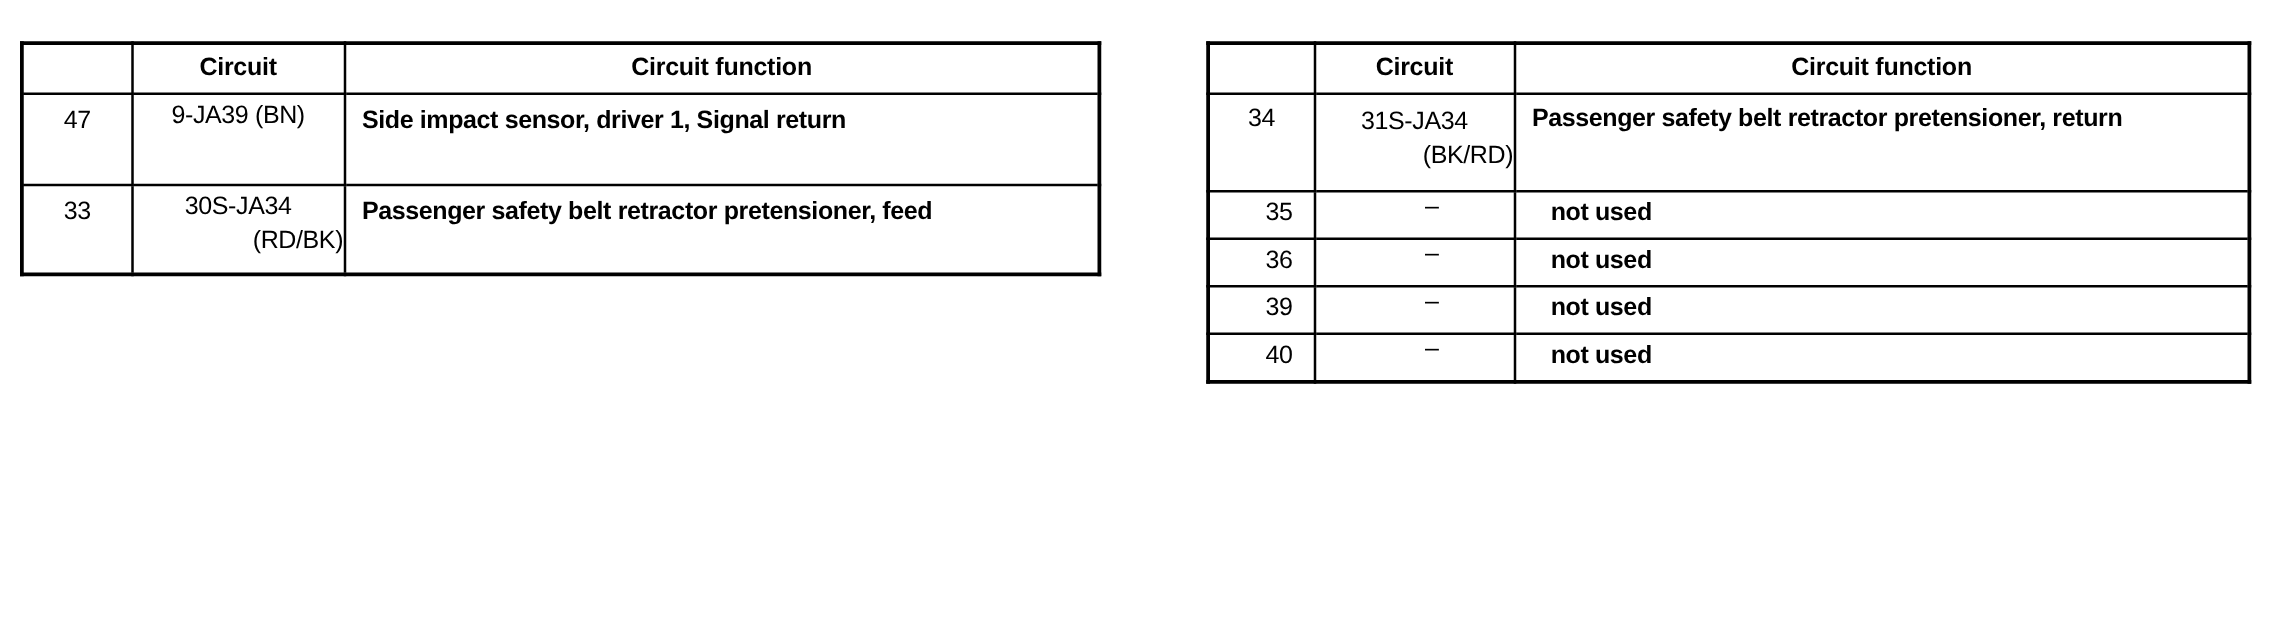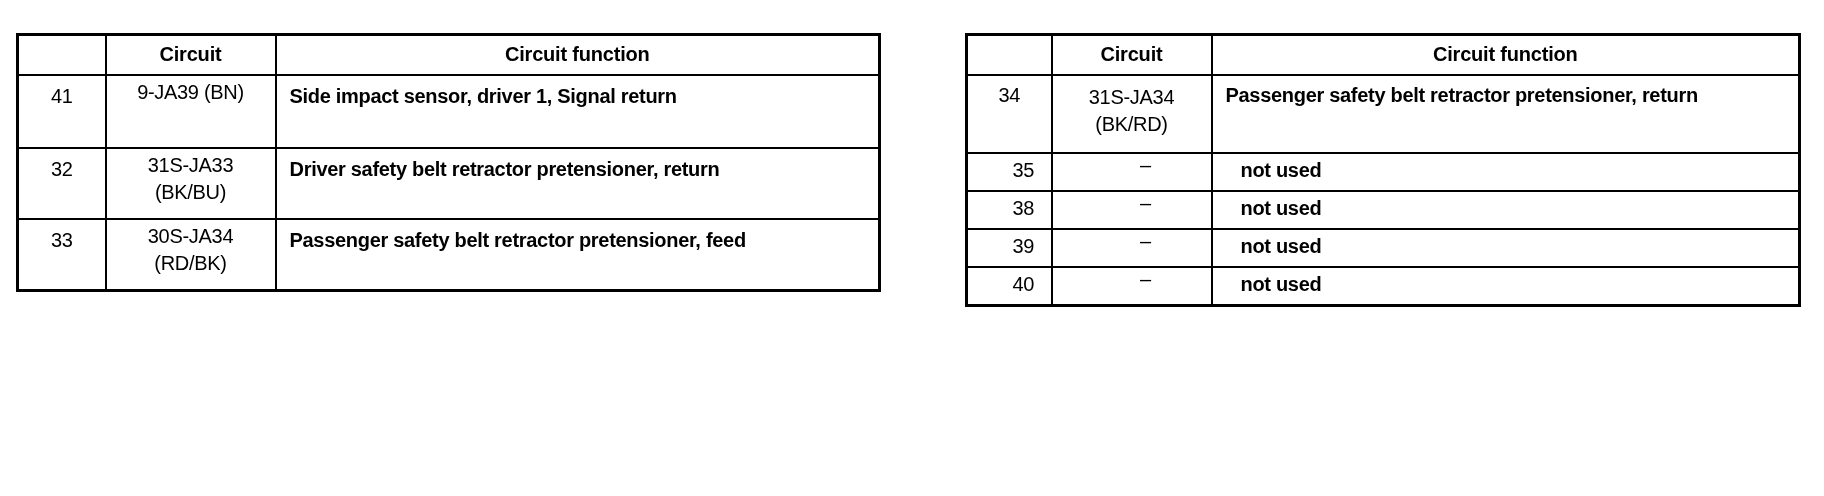--- a/index.html
+++ b/index.html
@@ -76,21 +76,21 @@
     letter-spacing: -0.3px;
   }
   td.func {
     text-align: left;
     font-size: 20px;
     padding-top: 9px;
     padding-left: 13px;
     letter-spacing: -0.3px;
     font-weight: bold;
   }
-  .circuit .line2 { display: block; }
+  .circuit .line2 { display: block; text-align: right; }
 
   
   #table-left {
     left: 16px;
     top: 33px;
     width: 862px;
   }
   #table-left col.c-pin     { width: 88px;  }
   #table-left col.c-circuit { width: 170px; }
   #table-left col.c-func    { width: 604px; }
@@ -133,38 +133,30 @@
         <col class="c-func">
     </colgroup>
     <tbody>
       <tr class="hdr">
         <td class="blank-hdr"></td>
         <td>Circuit</td>
         <td>Circuit function</td>
       </tr>
 
       <tr class="r-tall">
-        <td class="pin">41</td>
+        <td class="pin">47</td>
         <td class="circuit">
           <span>9-JA39 (BN)</span>
         </td>
         <td class="func">Side impact sensor, driver 1, Signal return</td>
       </tr>
 
 
 
 
-      <tr class="r-tall2">
-        <td class="pin">32</td>
-        <td class="circuit">
-          <span>31S-JA33</span>
-          <span class="line2">(BK/BU)</span>
-        </td>
-        <td class="func">Driver safety belt retractor pretensioner, return</td>
-      </tr>
 
       <tr class="r-tall2">
         <td class="pin">33</td>
         <td class="circuit">
           <span>30S-JA34</span>
           <span class="line2">(RD/BK)</span>
         </td>
         <td class="func">Passenger safety belt retractor pretensioner, feed</td>
       </tr>
     </tbody>
@@ -191,27 +183,27 @@
         </td>
         <td class="func">Passenger safety belt retractor pretensioner, return</td>
       </tr>
 
       <tr class="r-short">
         <td class="pin">35</td>
         <td class="dash">–</td>
         <td class="func">not used</td>
       </tr>
 
-
-
-      <tr class="r-short">
-        <td class="pin">38</td>
-        <td class="dash">–</td>
-        <td class="func">not used</td>
-      </tr>
+      <tr class="r-short">
+        <td class="pin">36</td>
+        <td class="dash">–</td>
+        <td class="func">not used</td>
+      </tr>
+
+
 
       <tr class="r-short">
         <td class="pin">39</td>
         <td class="dash">–</td>
         <td class="func">not used</td>
       </tr>
 
       <tr class="r-short">
         <td class="pin">40</td>
         <td class="dash">–</td>

